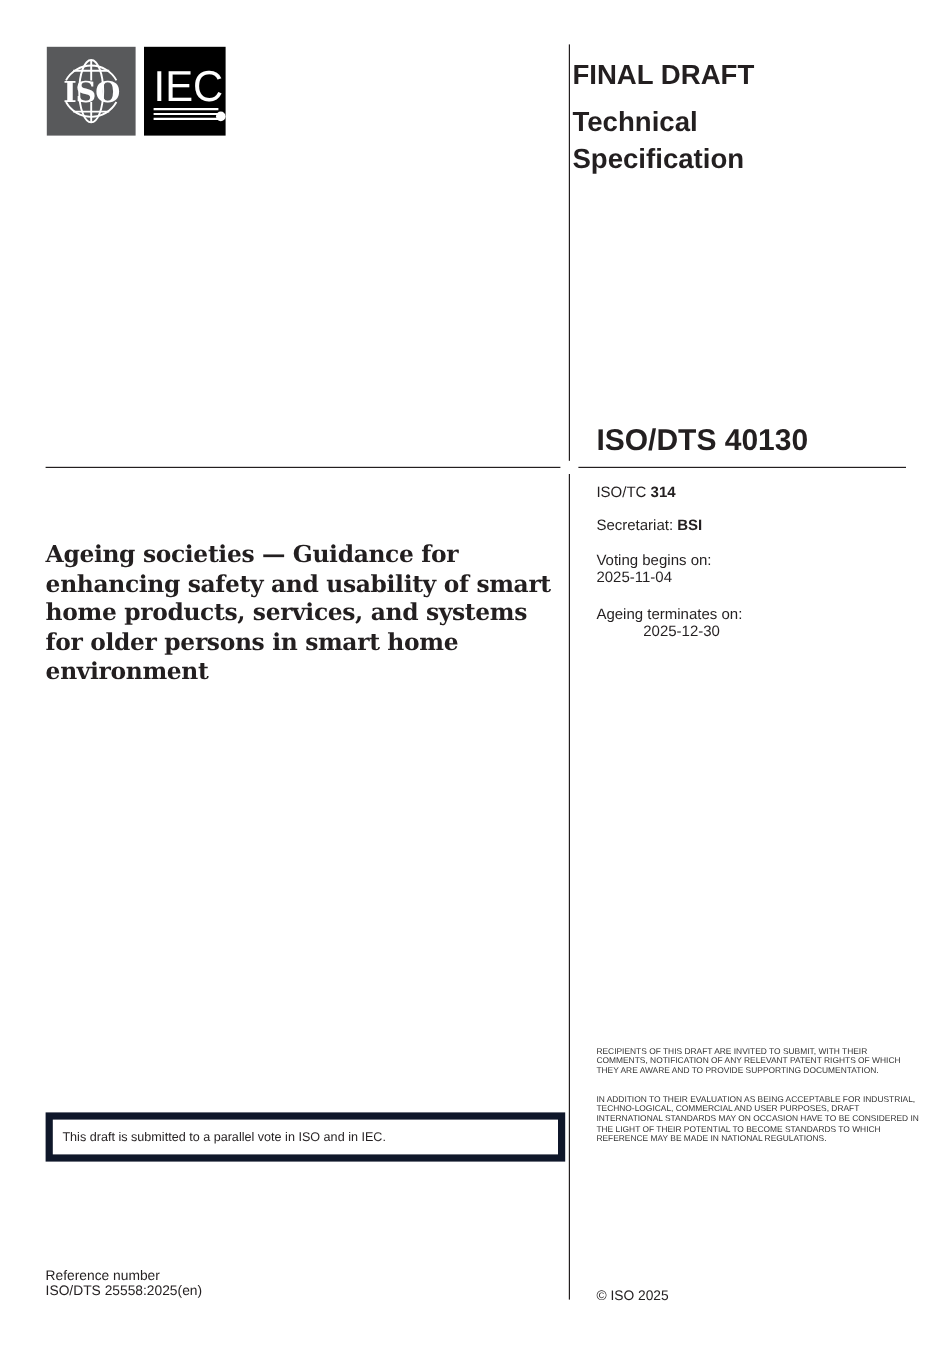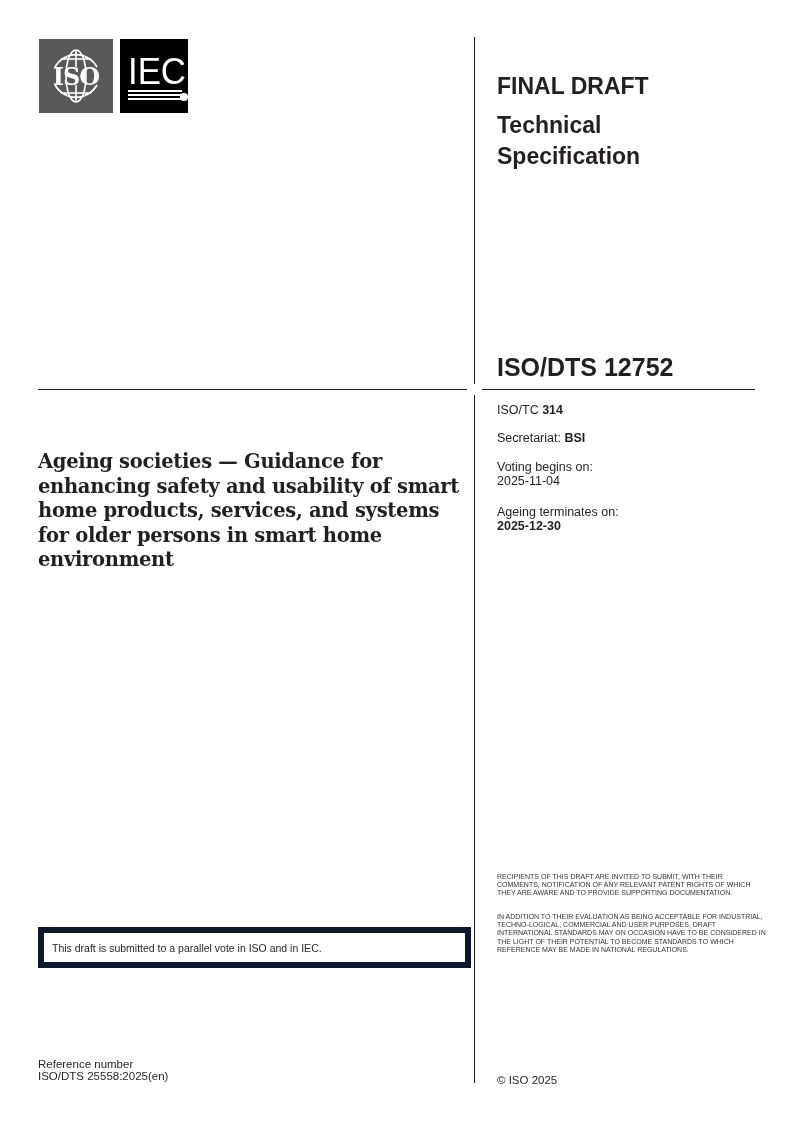--- a/index.html
+++ b/index.html
@@ -2,21 +2,21 @@
 <html><head>
 <meta charset="utf-8">
 <style>
   html, body { margin:0; padding:0; background:#fff; }
   body { width:793px; height:1122px; position:relative; overflow:hidden; color:#231f20; font-family:"Liberation Sans", sans-serif; }
   .abs { position:absolute; }
   .vline { left:474px; width:1px; background:#231f20; }
   .hline { height:1px; background:#231f20; }
   #logo-iso { left:39px; top:39px; width:74px; height:74px; background:#58595b; }
   #logo-iec { left:120px; top:39px; width:68px; height:74px; background:#000; }
-  .draft-head { left:497px; font-weight:bold; font-size:23px; line-height:31px;margin-top:24px; }
+  .draft-head { left:477px; font-weight:bold; font-size:23px; line-height:31px; }
   .std-num { left:497px; top:353px; font-weight:bold; font-size:25px; }
   .title { left:38px; top:405px; width:430px; font-family:"DejaVu Serif", serif; font-weight:bold; font-size:19.5px; line-height:24.5px; letter-spacing:-0.3px;margin-top:45px; }
   .meta { left:497px; font-size:12.5px; line-height:14px; }
   .meta b { font-weight:bold; }
   .notice { left:497px; font-size:7px; line-height:8.2px; width:270px; color:#333; }
   .box { left:38px; top:927px; width:421px; height:29px; border:6px solid #0f172a; }
   .box span { position:absolute; left:8px; top:9px; font-size:10.5px; }
   .ref { left:38px; top:1058px; font-size:11.5px; line-height:12px; }
   .copy { left:497px; top:1074px; font-size:11.5px; }
 </style>
@@ -51,39 +51,39 @@
       <line x1="8" y1="60" x2="62" y2="60"></line>
     </g>
     <circle cx="64" cy="58" r="4" fill="#fff"></circle>
   </svg>
 </div>
 
 <div class="abs draft-head" style="top:47px;">FINAL DRAFT</div>
 <div class="abs draft-head" style="top:86px;">Technical</div>
 <div class="abs draft-head" style="top:117px;">Specification</div>
 
-<div class="abs std-num">ISO/DTS 12752</div>
+<div class="abs std-num">ISO/DTS 40130</div>
 
 <div class="abs title">Ageing societies — Guidance for enhancing safety and usability of smart home products, services, and systems for older persons in smart home environment</div>
 
 <div class="abs meta" style="top:403px;">
   <span>ISO/TC</span>
   <b>314</b>
 </div>
 <div class="abs meta" style="top:431px;">
   <span>Secretariat:</span>
   <b>BSI</b>
 </div>
 <div class="abs meta" style="top:460px;">
   <div>Voting begins on:</div>
   <div style="font-weight:normal;">2025-11-04</div>
 </div>
 <div class="abs meta" style="top:505px;">
   <div>Ageing terminates on:</div>
-  <div style="font-weight:bold;">2025-12-30</div>
+  <div style="font-weight:normal;margin-left:39px;">2025-12-30</div>
 </div>
 
 <div class="abs notice" style="top:873px;">RECIPIENTS OF THIS DRAFT ARE INVITED TO SUBMIT, WITH THEIR COMMENTS, NOTIFICATION OF ANY RELEVANT PATENT RIGHTS OF WHICH THEY ARE AWARE AND TO PROVIDE SUPPORTING DOCUMENTATION.</div>
 <div class="abs notice" style="top:913px;">IN ADDITION TO THEIR EVALUATION AS BEING ACCEPTABLE FOR INDUSTRIAL, TECHNO-LOGICAL, COMMERCIAL AND USER PURPOSES, DRAFT INTERNATIONAL STANDARDS MAY ON OCCASION HAVE TO BE CONSIDERED IN THE LIGHT OF THEIR POTENTIAL TO BECOME STANDARDS TO WHICH REFERENCE MAY BE MADE IN NATIONAL REGULATIONS.</div>
 
 <div class="abs box">
   <span>This draft is submitted to a parallel vote in ISO and in IEC.</span>
 </div>
 
 <div class="abs ref">

